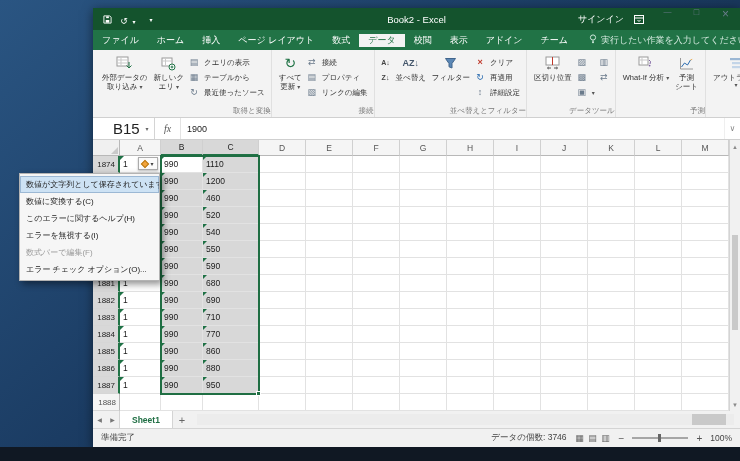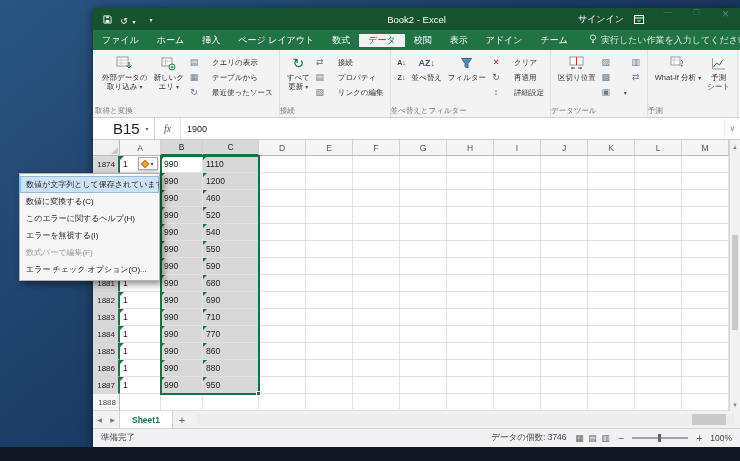--- a/index.html
+++ b/index.html
@@ -23,26 +23,26 @@
 
   
   .tabrow{height:20px;background:#217346;display:flex;align-items:center;flex:none}
   .rtab{font-size:9px;color:#fff;padding:0 9px;display:flex;align-items:center;white-space:nowrap}
   .rtab.sel{background:#f3f3f3;color:#217346}
   .hint{display:flex;align-items:center;gap:4px;font-size:9px;color:#d5eadf;margin-left:12px;white-space:nowrap}
 
   
   .ribbon{height:68px;background:#f3f3f3;border-bottom:1px solid #d0d0d0;display:flex;flex:none;padding-left:2px;overflow:hidden}
   .rgroup{position:relative;display:flex;align-items:flex-start;padding:2px 4px 13px 4px;border-right:1px solid #e0e0e0}
-  .rglabel{position:absolute;left:0;right:0;bottom:1px;text-align:left;font-size:7.5px;color:#7a7a7a;white-space:nowrap}
+  .rglabel{position:absolute;left:0;right:0;bottom:1px;text-align:right;font-size:7.5px;color:#7a7a7a;white-space:nowrap}
   .bigbtn{display:flex;flex-direction:column;align-items:center;font-size:7.5px;color:#333;padding:2px 3px;
           text-align:center;line-height:1.2;white-space:nowrap}
   .bigbtn .bicon{height:18px;display:flex;align-items:center;justify-content:center;margin-bottom:1px}
   .smallcol{display:flex;flex-direction:column;padding-top:3px}
-  .smallbtn{display:flex;align-items:center;gap:13px;font-size:7.5px;color:#333;height:15px;padding:0 2px;white-space:nowrap}
+  .smallbtn{display:flex;align-items:center;gap:5px;font-size:7.5px;color:#333;height:15px;padding:0 2px;white-space:nowrap}
   .dcaret{font-size:6px;color:#555}
 
   
   .gi{display:inline-block;line-height:1;font-size:9px;color:#6b7b8c;text-align:center;min-width:10px}
   .i-undo::before{content:"↺"}
   .i-caret::before{content:"▾";font-size:6px}
   .i-mini::before{content:"—"}
   .i-maxi::before{content:"□"}
   .i-x::before{content:"×";font-size:12px}
   .i-grid::before{content:"▤"}

